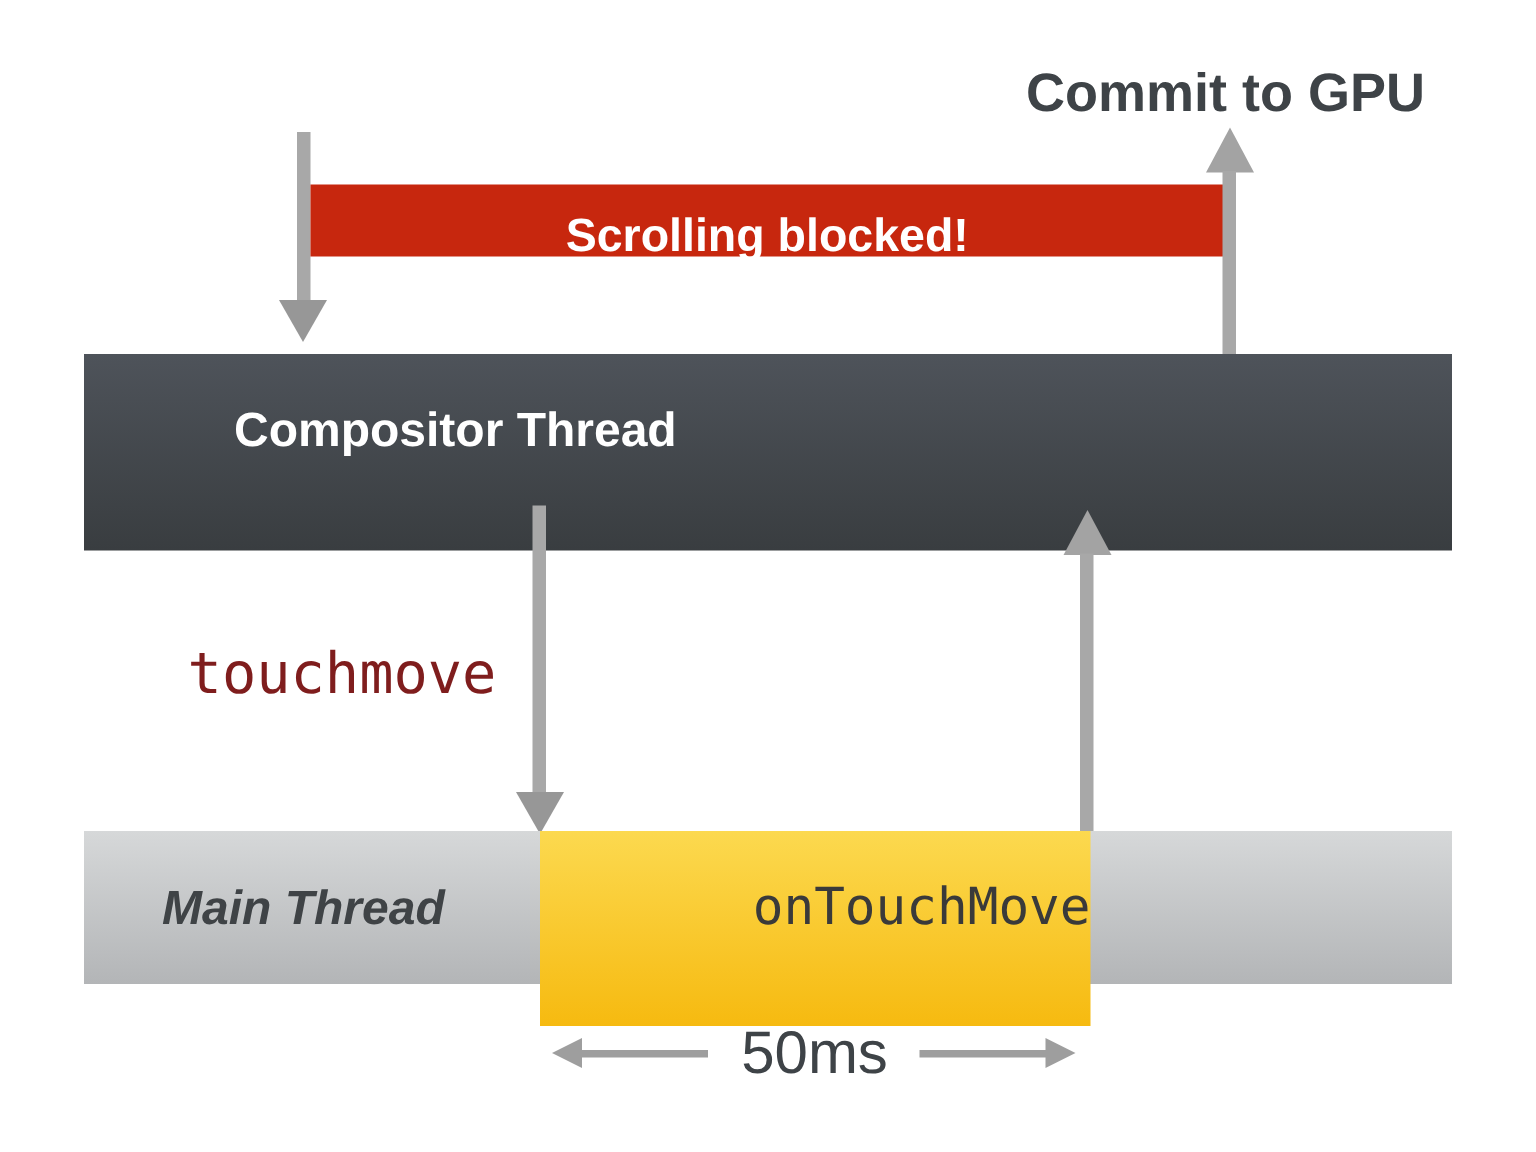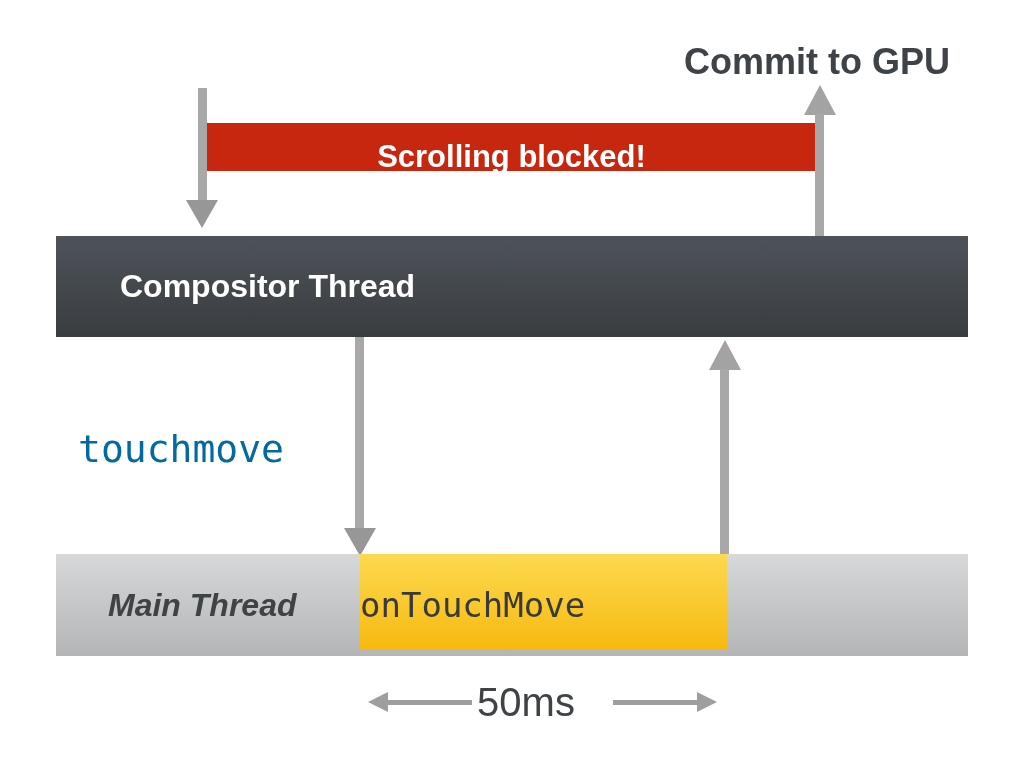--- a/index.html
+++ b/index.html
@@ -15,40 +15,40 @@
   .banner{
     position:absolute;left:207px;top:123px;width:609px;height:48px;
     background:#c7270e;color:#ffffff;font-weight:bold;font-size:31px;
     text-align:center;line-height:67px;white-space:nowrap;
   }
   .bar{
     position:absolute;left:56px;width:912px;
     font-weight:bold;font-size:32px;white-space:nowrap;
   }
   .bar-compositor{
-    top:236px;height:101px;line-height:101px;padding-left:64px;box-sizing:border-box;
+    top:236px;height:131px;line-height:101px;padding-left:100px;box-sizing:border-box;
     background:linear-gradient(#4e535a,#393d40);color:#ffffff;
   }
   .bar-main{
     top:554px;height:102px;line-height:102px;padding-left:52px;box-sizing:border-box;
     background:linear-gradient(#d6d8d9,#b3b5b7);color:#3f4346;font-style:italic;
   }
   .task-yellow{
-    position:absolute;left:360px;top:554px;width:367px;height:95px;
+    position:absolute;left:360px;top:554px;width:367px;height:130px;
     background:linear-gradient(#fcd94f,#f6ba10);
     color:#3a3a3a;font-family:"DejaVu Sans Mono", monospace;font-size:34px;
-    text-align:left;line-height:102px;white-space:nowrap;
+    text-align:right;line-height:102px;white-space:nowrap;
   }
   .msg-touchmove{
-    position:absolute;left:78px;top:426px;width:300px;text-align:left;
+    position:absolute;left:78px;top:426px;width:300px;text-align:center;
     font-family:"DejaVu Sans Mono", monospace;font-size:38px;line-height:46px;
-    color:#0369a1;white-space:nowrap;
+    color:#7f1d1d;white-space:nowrap;
   }
   .duration-label{
-    position:absolute;left:466px;top:678px;width:120px;text-align:center;
+    position:absolute;left:483px;top:678px;width:120px;text-align:center;
     font-size:40px;line-height:48px;color:#3e4347;white-space:nowrap;
   }
   .vline{position:absolute;width:9px;background:#a8a8a8;}
   .tri{position:absolute;width:0;height:0;}
   .tri-down{border-left:16px solid transparent;border-right:16px solid transparent;border-top:28px solid #979797;}
   .tri-up{border-left:16px solid transparent;border-right:16px solid transparent;border-bottom:30px solid #a3a3a3;}
   .hline{position:absolute;height:5px;background:#9e9e9e;}
   .tri-left{border-top:10px solid transparent;border-bottom:10px solid transparent;border-right:20px solid #9e9e9e;}
   .tri-right{border-top:10px solid transparent;border-bottom:10px solid transparent;border-left:20px solid #9e9e9e;}
 </style>

